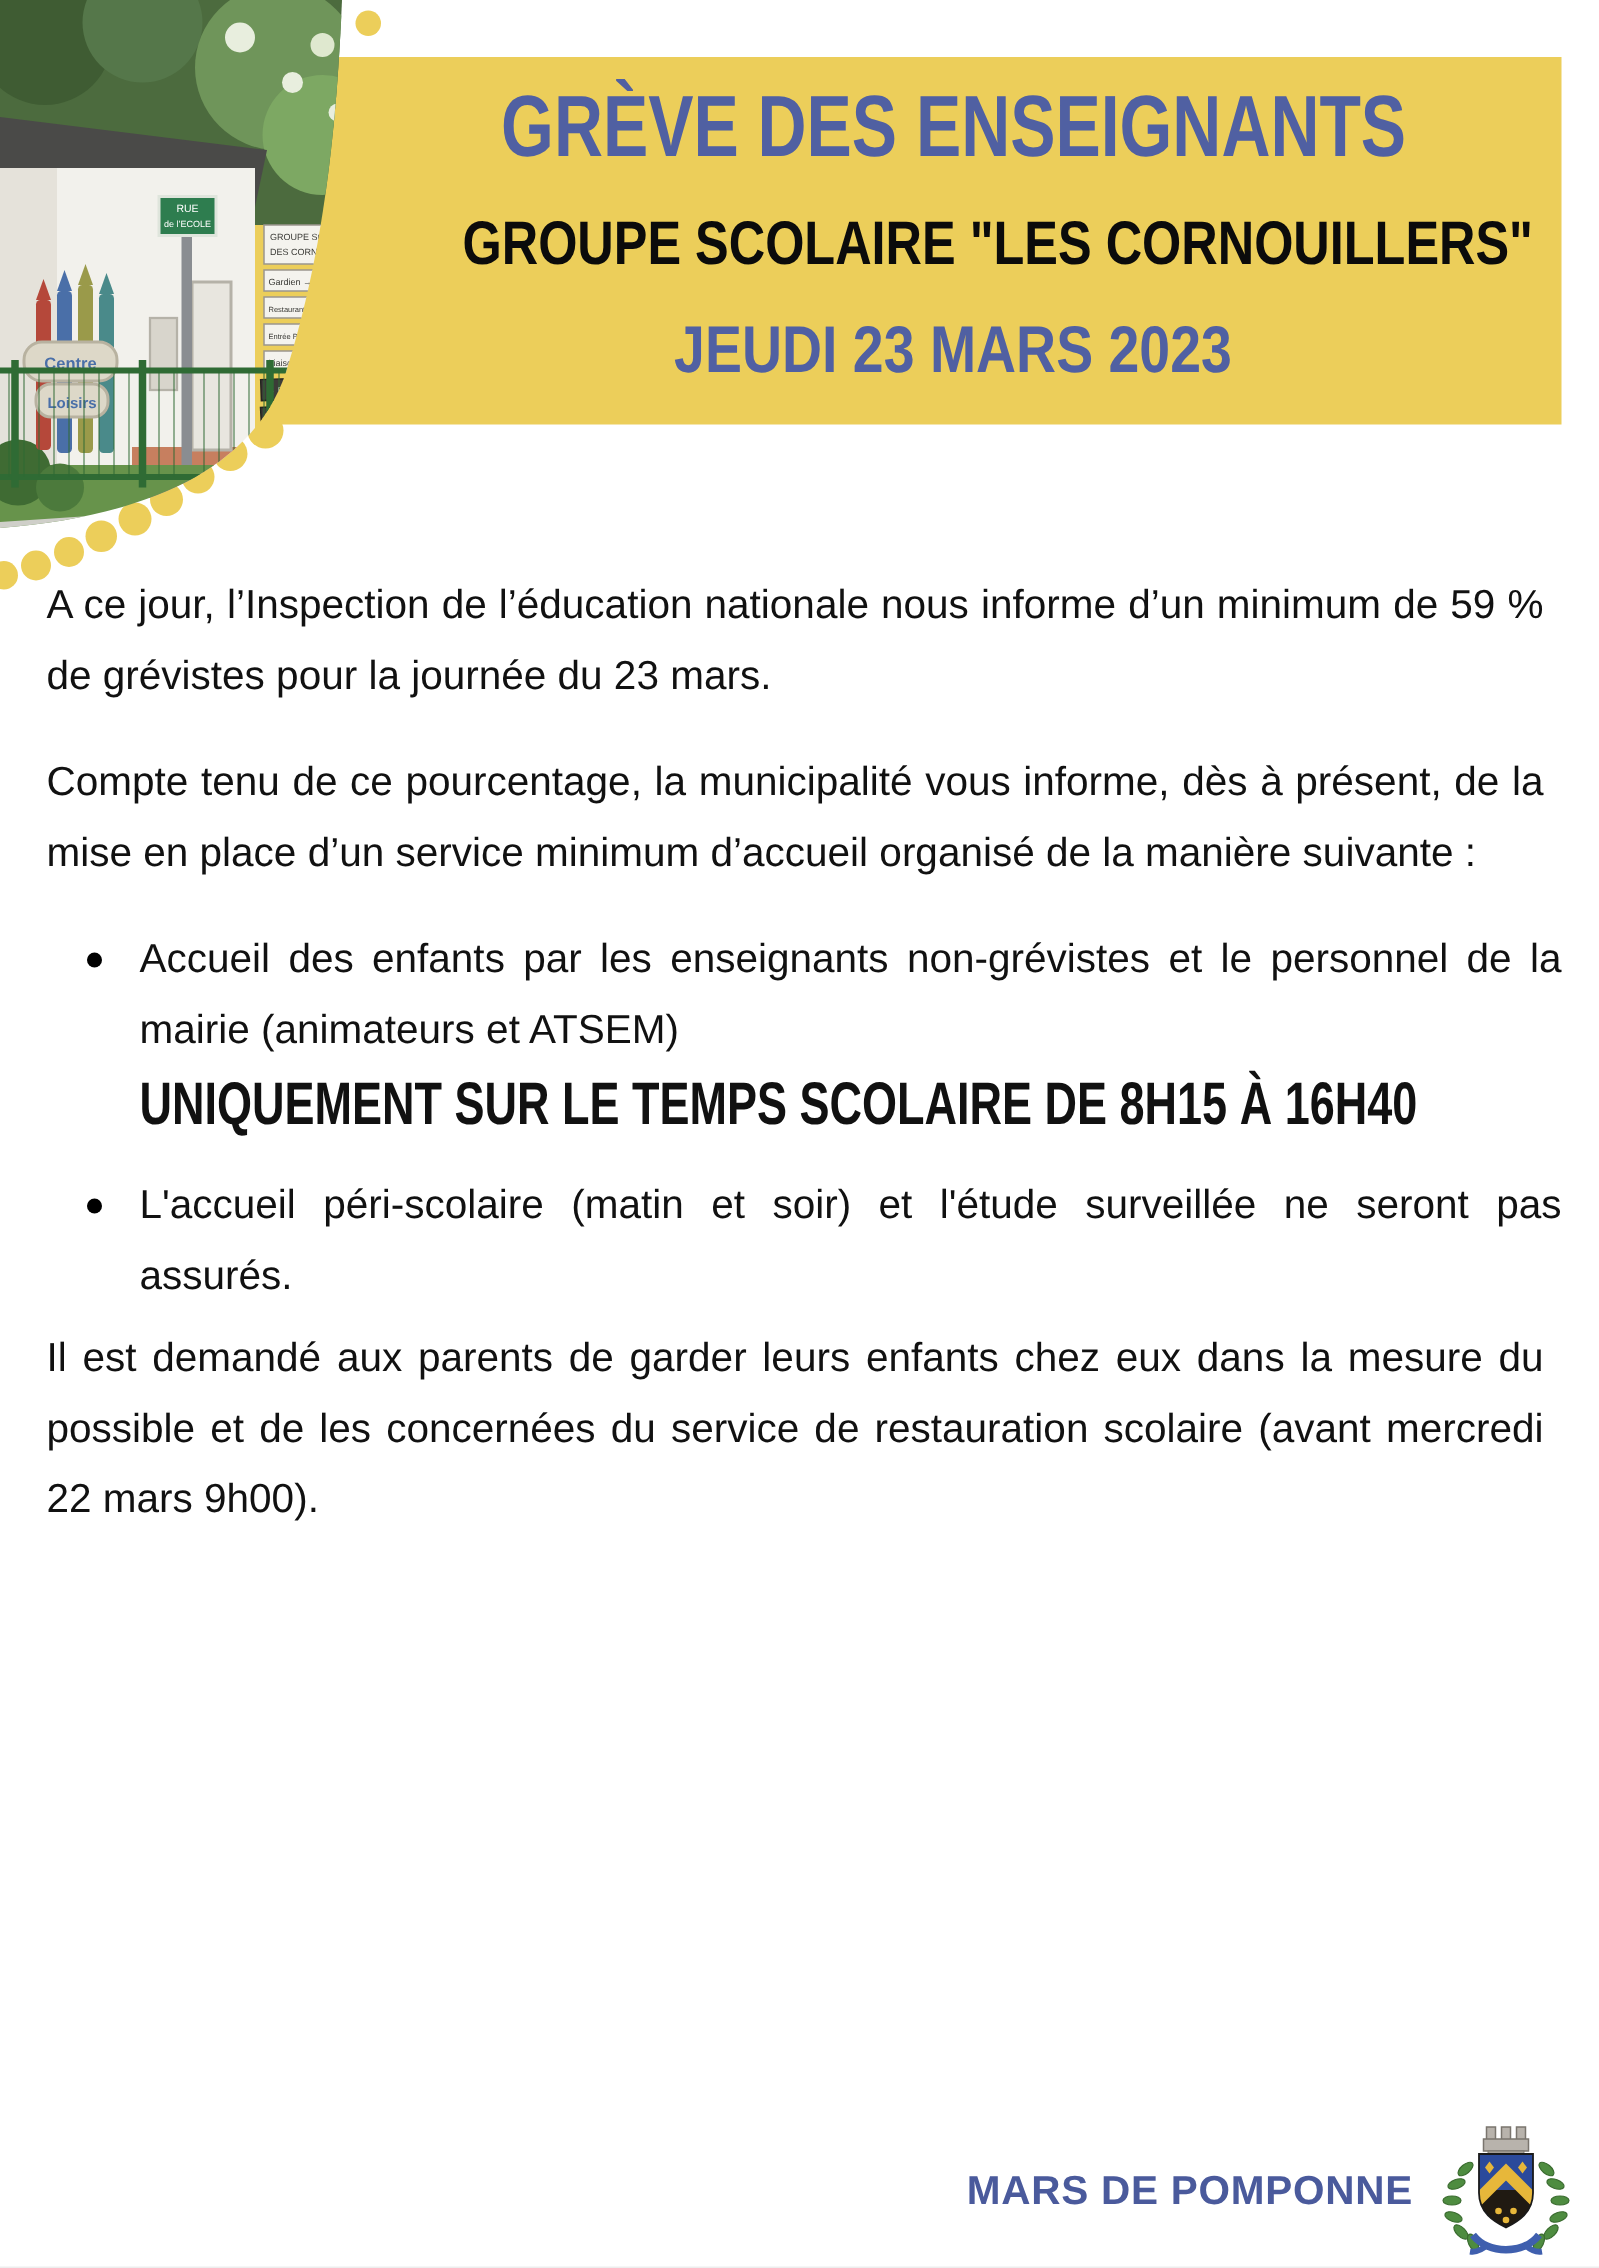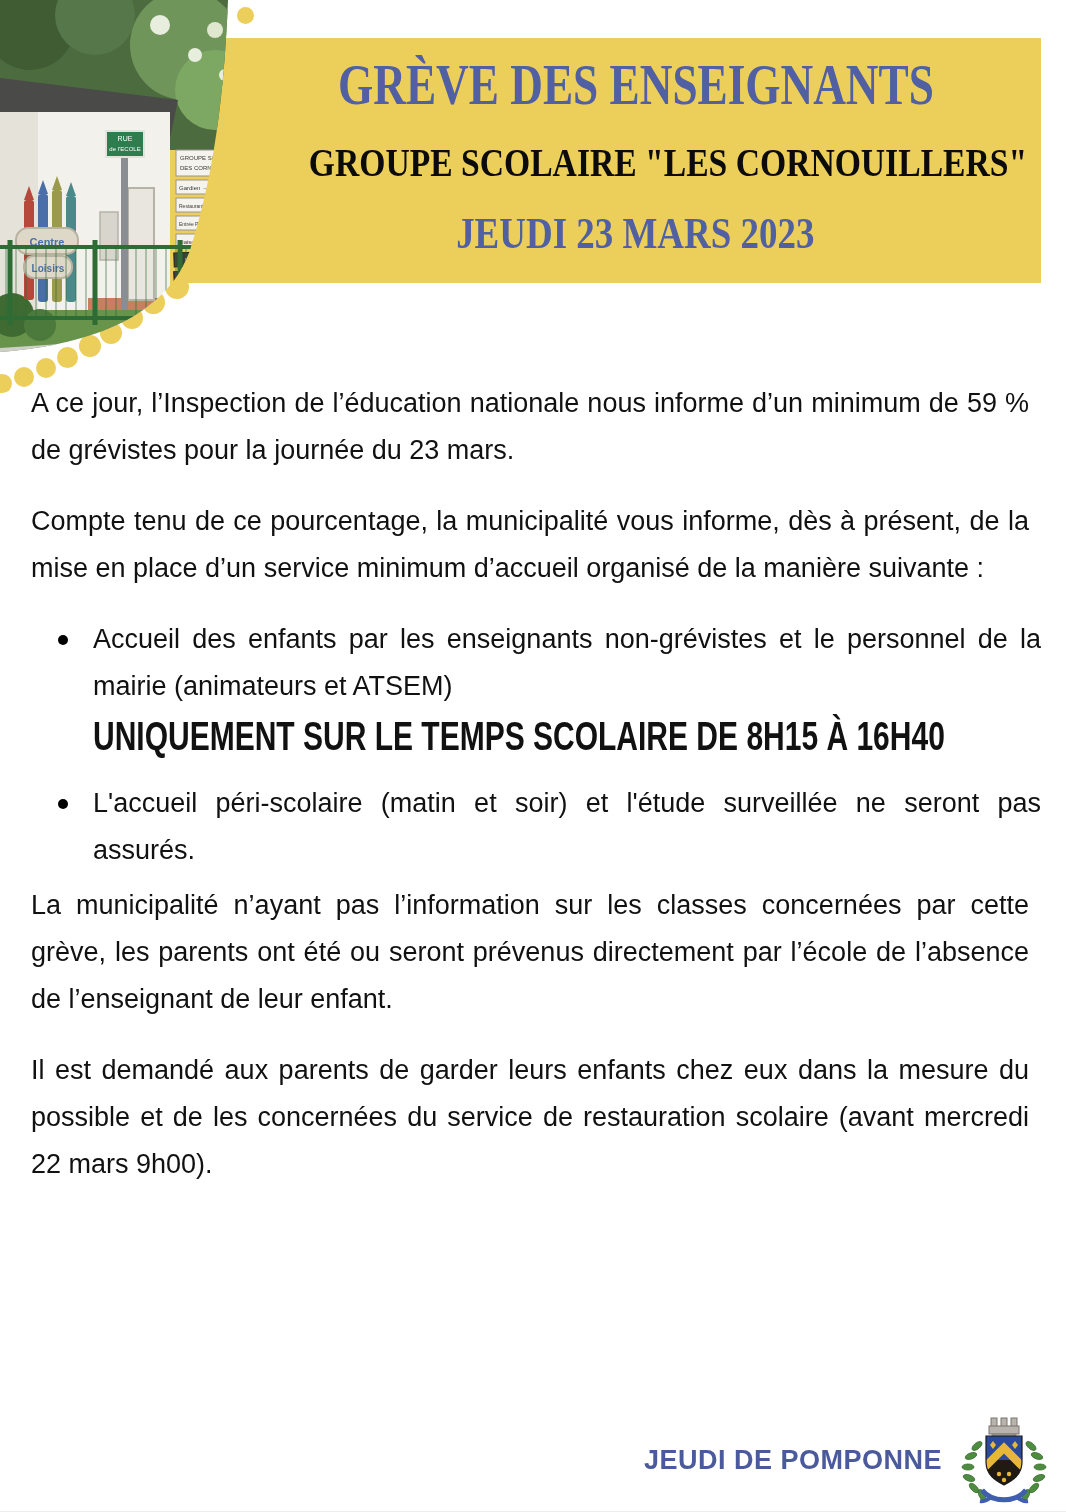--- a/index.html
+++ b/index.html
@@ -3,21 +3,21 @@
 <meta charset="utf-8">
 <style>
   html,body{margin:0;padding:0;background:#fff;}
   .page{
     position:relative;width:1066px;height:1512px;overflow:hidden;background:#fff;
     font-family:"Liberation Sans",sans-serif;color:#111;
   }
   
   .band{
     position:absolute;left:140px;top:38px;width:901px;height:245px;
-    background:var(--yellow,#ecce5a);z-index:2;font-family:Liberation Serif, serif;
+    background:var(--yellow,#ecce5a);z-index:2;
   }
   .hline{position:absolute;left:90px;right:0;text-align:center;white-space:nowrap;}
   .hline>span{display:inline-block;white-space:nowrap;}
   .h-title{top:16px;font-size:58px;line-height:62px;font-weight:700;color:var(--title-blue,#5060a2);}
   .h-title>span{transform:scaleX(0.78);}
   .h-sub{top:102px;font-size:41px;line-height:45px;font-weight:700;color:#0b0b0b;}
   .h-sub>span{transform:scaleX(0.82);}
   .h-date{top:168px;font-size:44px;line-height:56px;font-weight:700;color:var(--title-blue,#5060a2);}
   .h-date>span{transform:scaleX(0.84);}
   
@@ -180,26 +180,25 @@
   <div class="content">
     <p><span>A ce jour, l’Inspection de l’éducation nationale nous informe d’un minimum de 59 % de grévistes pour la journée du 23 mars.</span></p>
     <p><span>Compte tenu de ce pourcentage, la municipalité vous informe, dès à présent, de la mise en place d’un </span><b>service minimum d’accueil</b><span> organisé de la manière suivante :</span></p>
     <ul>
       <li>
         <span><b>Accueil des enfants</b><span> par les enseignants non-grévistes et le personnel de la mairie (animateurs et ATSEM)</span></span>
         <div class="caps-line">UNIQUEMENT SUR LE TEMPS SCOLAIRE DE 8H15 À 16H40</div>
       </li>
       <li><span><b>L'accueil péri-scolaire (matin et soir) et l'étude surveillée ne seront pas assurés.</b></span></li>
     </ul>
-    <p><span>La municipalité n’ayant pas l’information sur les classes concernées par cette grève, les parents ont été ou seront prévenus directement par l’école de l’absence de l’enseignant de leur enfant.</span></p>
     <p><span>Il est demandé aux parents de garder leurs enfants chez eux dans la mesure du possible et de </span><b>les concernées du service de restauration scolaire</b><span> (avant mercredi 22 mars 9h00).</span></p>
   </div>
 
   <div class="footer">
-    <span class="footer-label">JEUDI DE POMPONNE</span>
+    <span class="footer-label">MARS DE POMPONNE</span>
     <svg width="96" height="92" viewBox="0 0 96 92">
 
       <g>
         <rect x="35" y="4" width="6" height="9" fill="#b8b3ac" stroke="#7a756e" stroke-width="1"></rect>
         <rect x="45" y="4" width="6" height="9" fill="#b8b3ac" stroke="#7a756e" stroke-width="1"></rect>
         <rect x="55" y="4" width="6" height="9" fill="#b8b3ac" stroke="#7a756e" stroke-width="1"></rect>
         <rect x="33" y="12" width="30" height="8" fill="#b8b3ac" stroke="#7a756e" stroke-width="1"></rect>
         <rect x="36" y="20" width="24" height="3" fill="#a39e96" stroke="#7a756e" stroke-width="0.6"></rect>
       </g>
 

